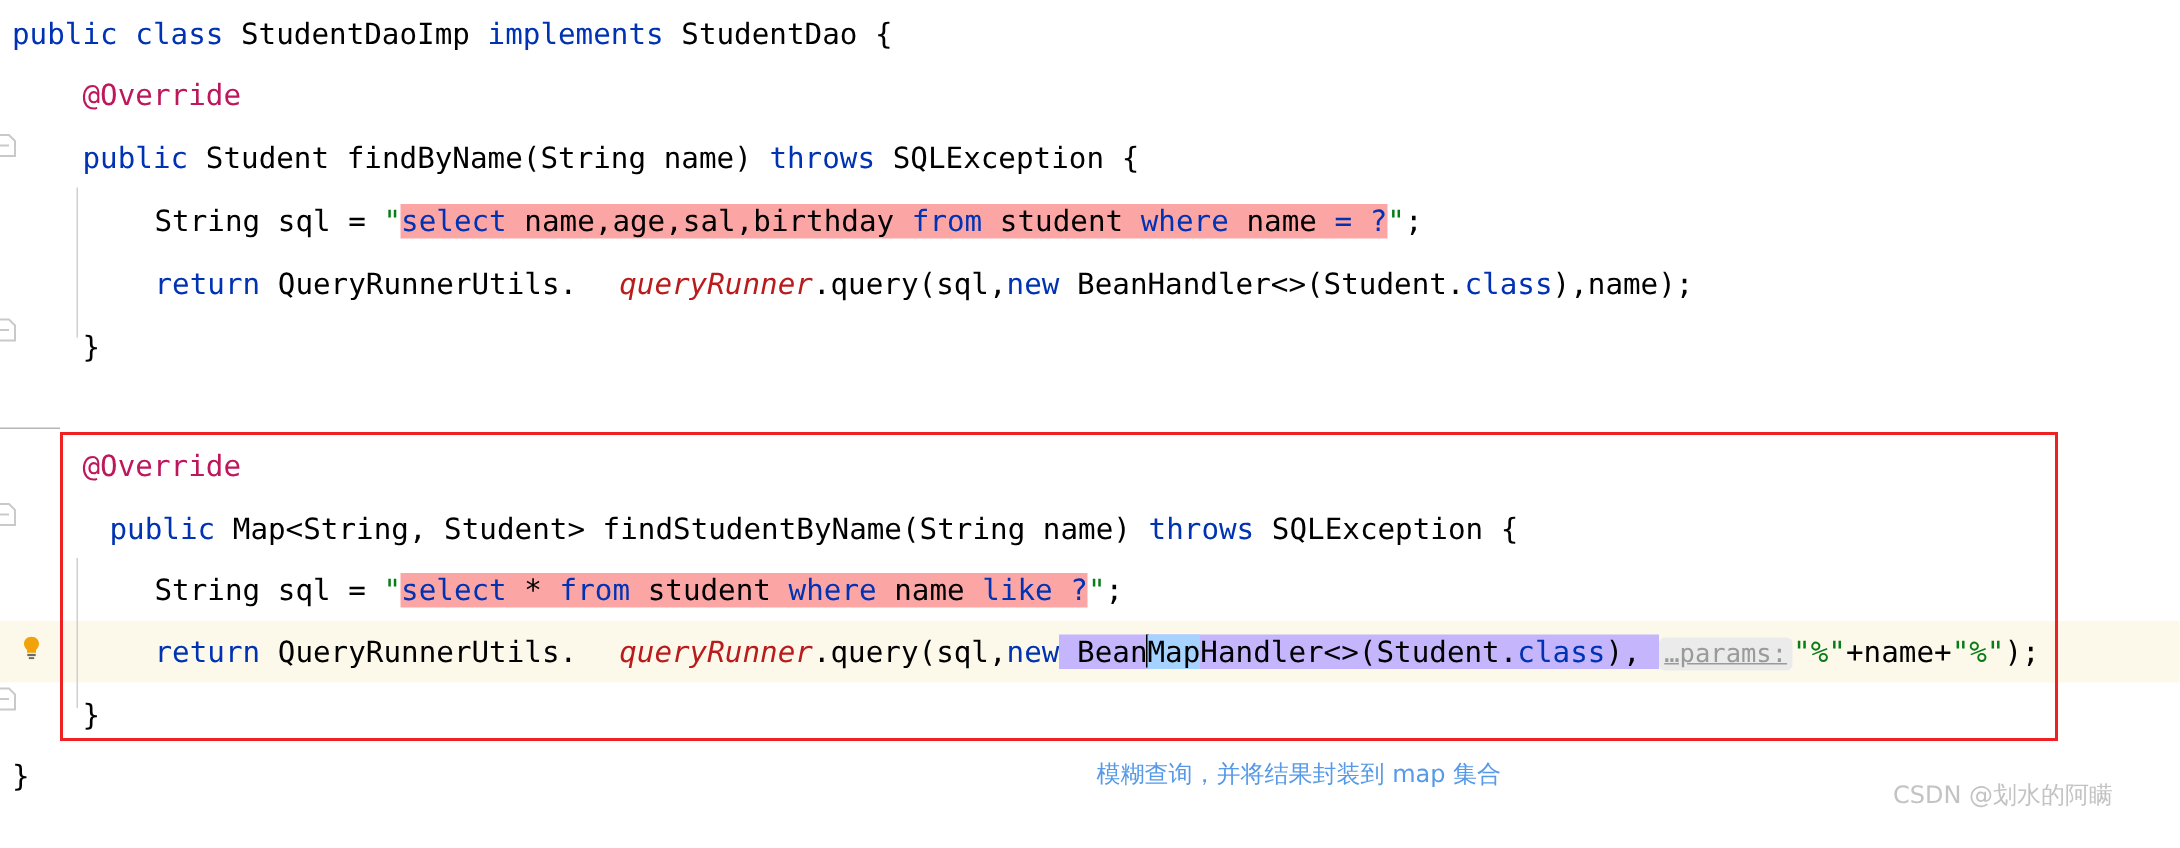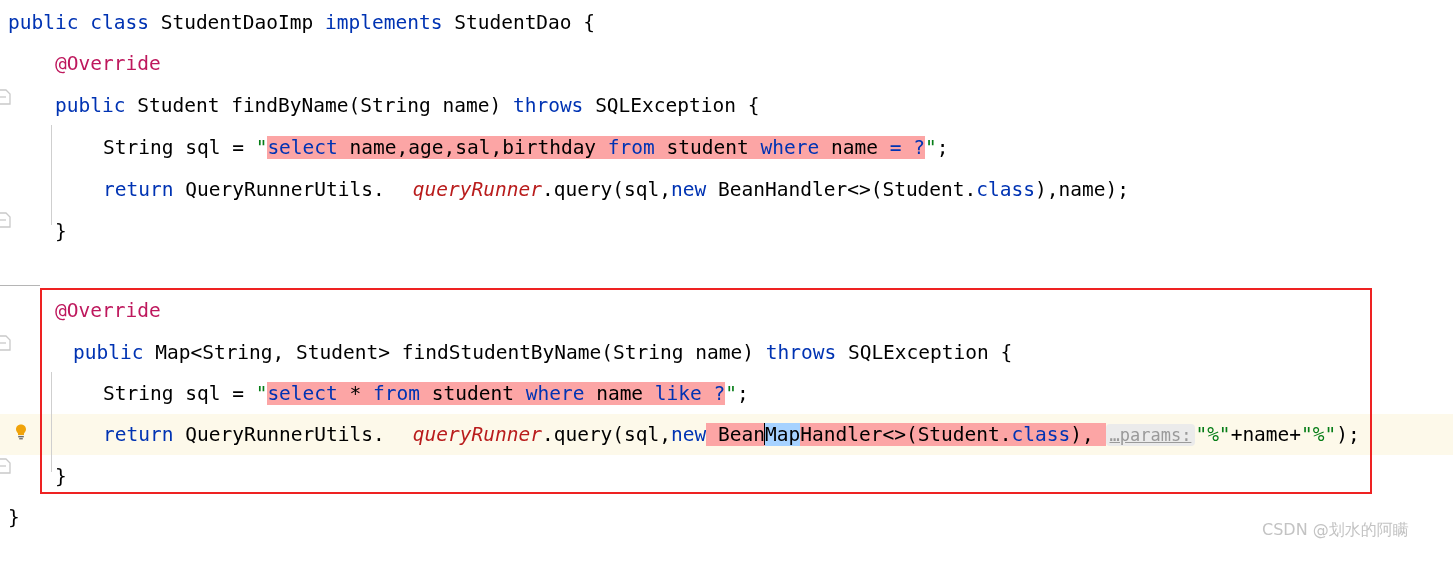--- a/index.html
+++ b/index.html
@@ -69,21 +69,21 @@
   .str     { color: #067d17; }          
   .sqlkw   { color: #0033b3; }          
   .sqlid   { color: #000000; }
 
   
   .sqlhl {
     background: #fca5a5;
   }
   
   .idhl {
-    background: #fca5a5;
+    background: #c4b5fd;
   }
   
   .sel {
     background: #a6d2ff;
   }
   
   .caret {
     display: inline-block;
     width: 0;
     border-left: 2px solid #000000;
@@ -224,16 +224,17 @@
     <div class="line" style="left:103px; top:414px;"><span class="kw">return</span><span class="plain"> QueryRunnerUtils.</span><span class="field-s">queryRunner</span><span class="plain">.query(sql,</span><span class="kw">new</span><span class="idhl"><span class="plain"> Bean</span><span class="caret"></span><span class="sel">Map</span><span class="plain">Handler&lt;&gt;(Student.</span><span class="kw">class</span><span class="plain">), </span></span><span class="hint">…params:</span><span class="str">"%"</span><span class="plain">+</span><span class="plain">name</span><span class="plain">+</span><span class="str">"%"</span><span class="plain">);</span></div>
 
     <div class="line" style="left:55px; top:456px;"><span class="plain">}</span></div>
 
     <div class="line" style="left:8px; top:497px;"><span class="plain">}</span></div>
 
   </div>
 
   <div class="redbox" style="left:40px; top:288px; width:1328px; height:202px;"></div>
 
+  <div class="cn-note" style="left:731px; top:506px;">模糊查询，并将结果封装到 map 集合</div>
 
   <div class="watermark" style="left:1262px; top:520px;">CSDN @划水的阿瞒</div>
 
 </div>
 
 </body></html>

